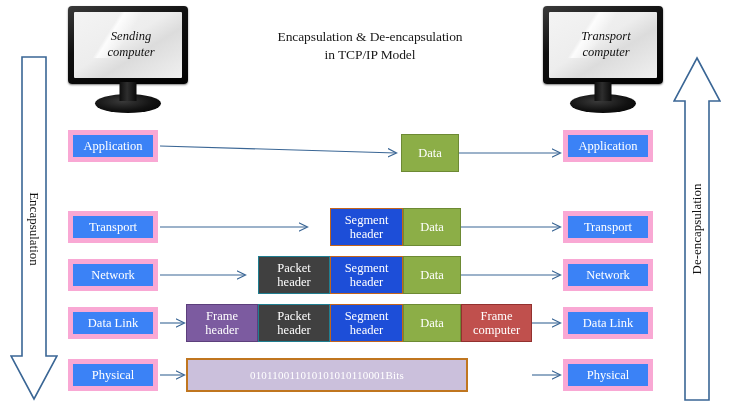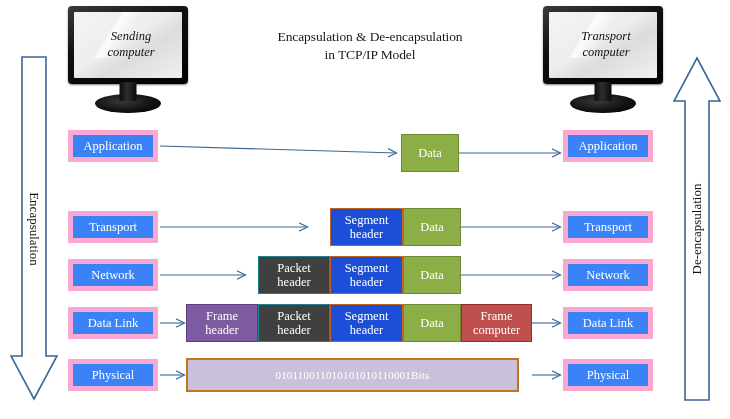--- a/index.html
+++ b/index.html
@@ -319,17 +319,17 @@
   <div class="box data" style="left:403px; top:304px; width:58px; height:38px;">
     <span>Data</span>
   </div>
   <div class="box framet" style="left:461px; top:304px; width:71px; height:38px;">
     <span>
       <span>Frame</span><br>
       <span>computer</span>
     </span>
   </div>
 
-  <div class="box bits" style="left:186px; top:358px; width:333px; height:34px;">
+  <div class="box bits" style="left:186px; top:358px; width:282px; height:34px;">
     <span>010110011010101010110001Bits</span>
   </div>
 
 </div>
 
 </body></html>

